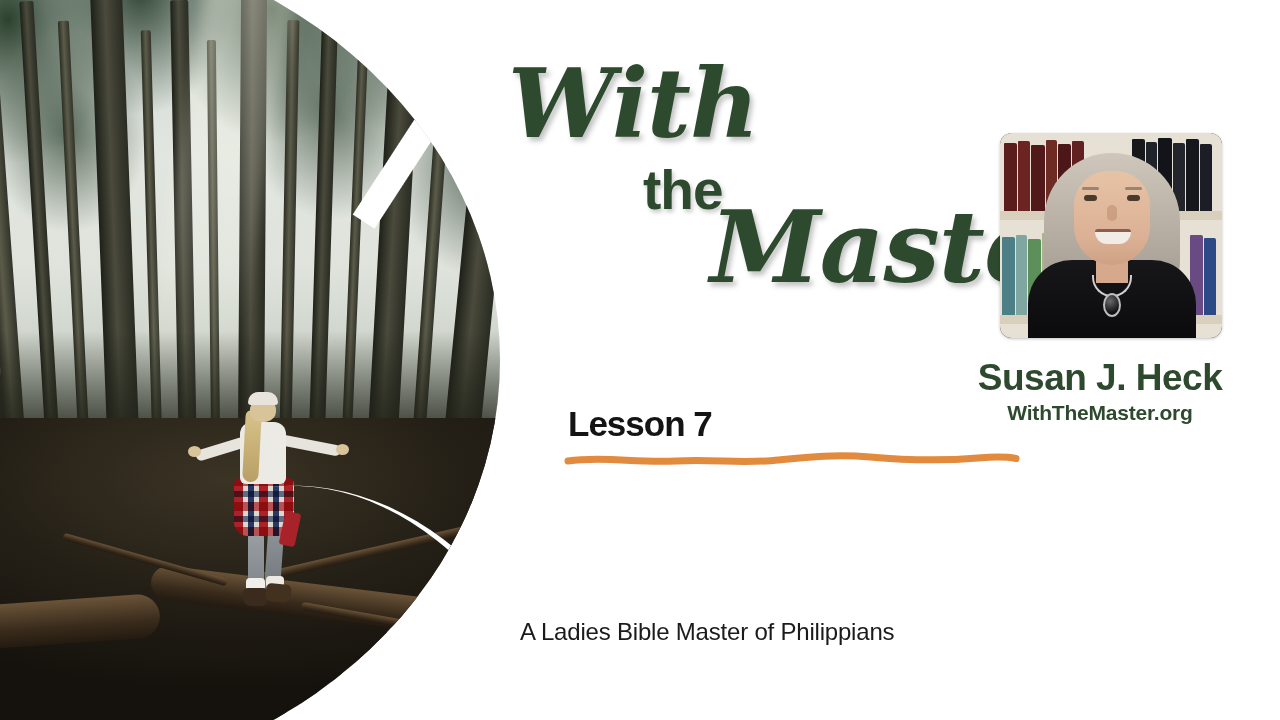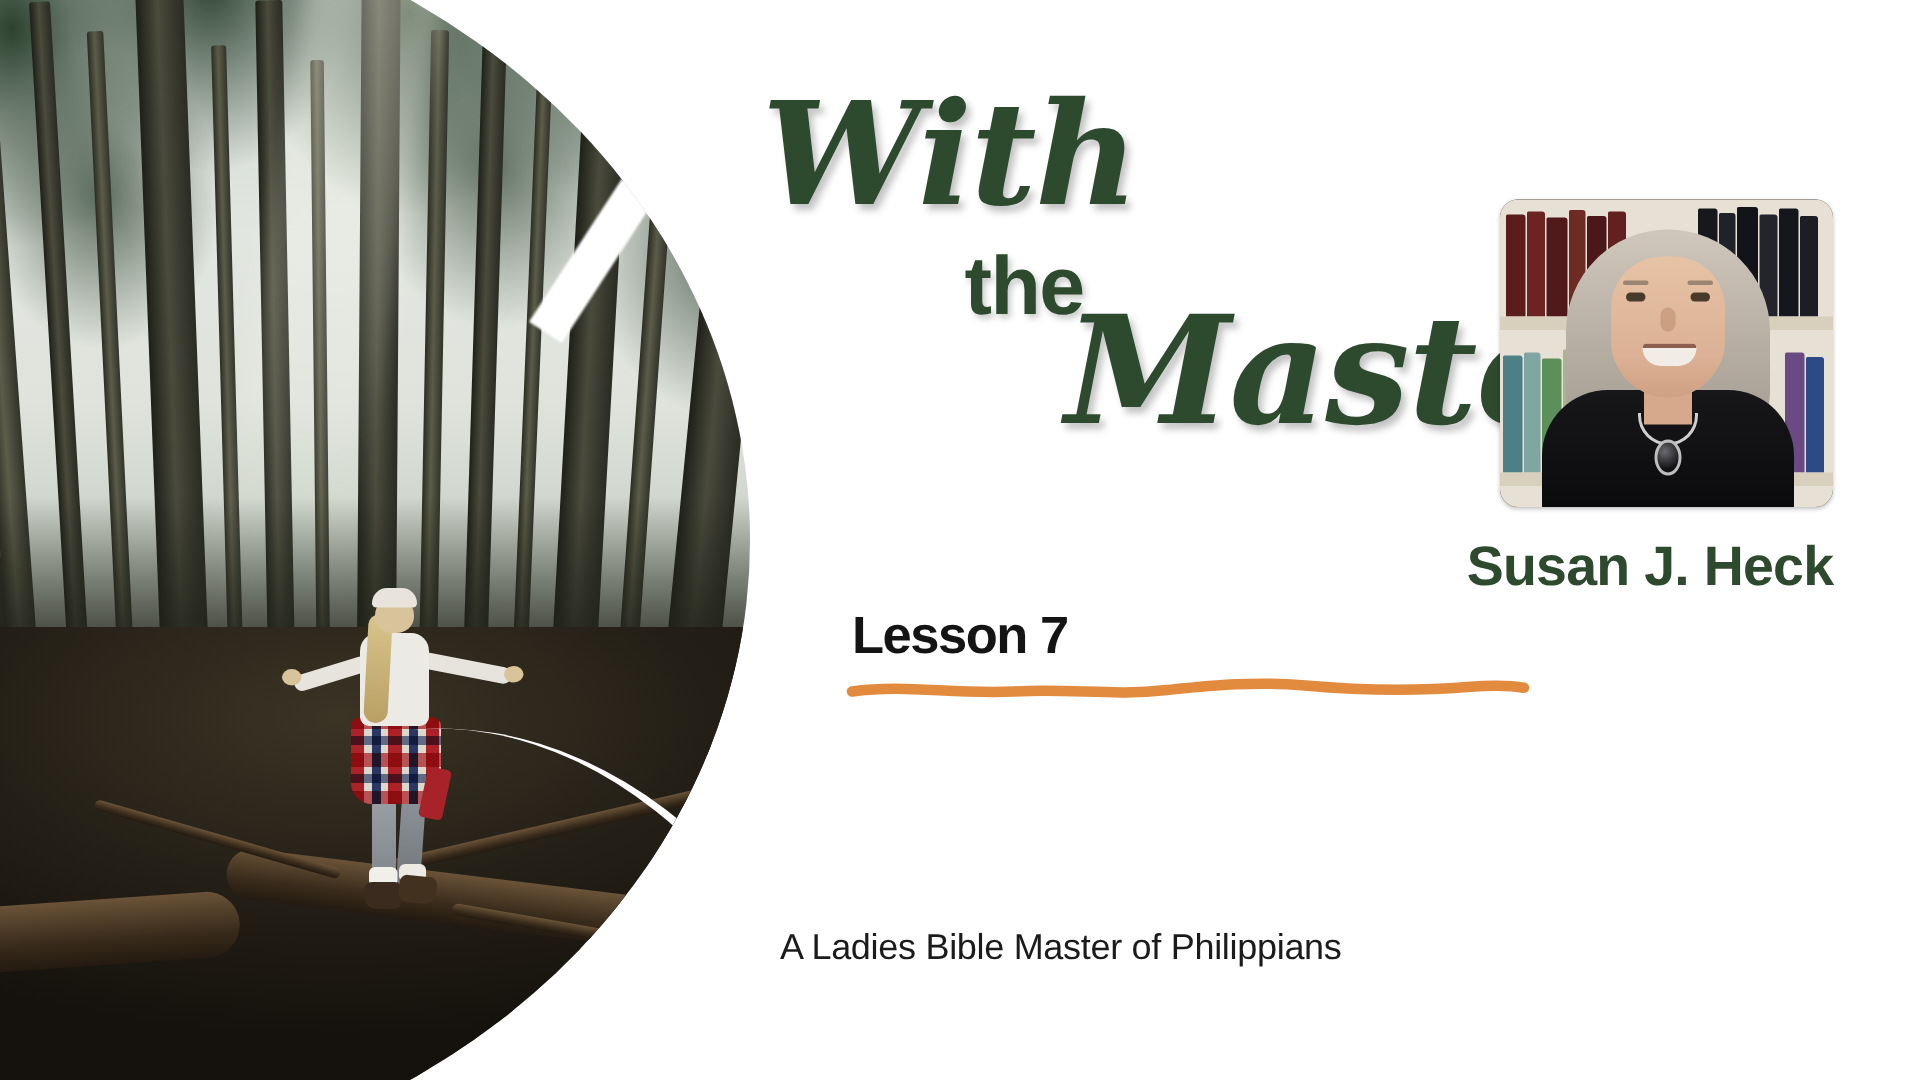--- a/index.html
+++ b/index.html
@@ -290,20 +290,21 @@
       <div class="pt-eye pt-eyeL"></div>
       <div class="pt-eye pt-eyeR"></div>
       <div class="pt-nose"></div>
       <div class="pt-smile"></div>
       <div class="pt-chain"></div>
       <div class="pt-pendant"></div>
     </div>
 
     <div id="name-block">
       <div id="presenter-name">Susan J. Heck</div>
+      <div id="presenter-site">WithTheMaster.org</div>
     </div>
 
     <div id="lesson-number">Lesson 7</div>
 
     <svg id="lesson-rule" viewBox="0 0 456 22" preserveAspectRatio="none">
       <path d="M4,13 C40,8 70,15 112,13 C152,11 178,16 214,12 C244,9 272,6 306,9 C340,12 378,13 414,10 C432,8.5 444,9 452,10.5" fill="none" stroke="#e28a3e" stroke-width="7" stroke-linecap="round"></path>
     </svg>
 
     <div id="title-sub">A Ladies Bible Master of Philippians</div>
 

